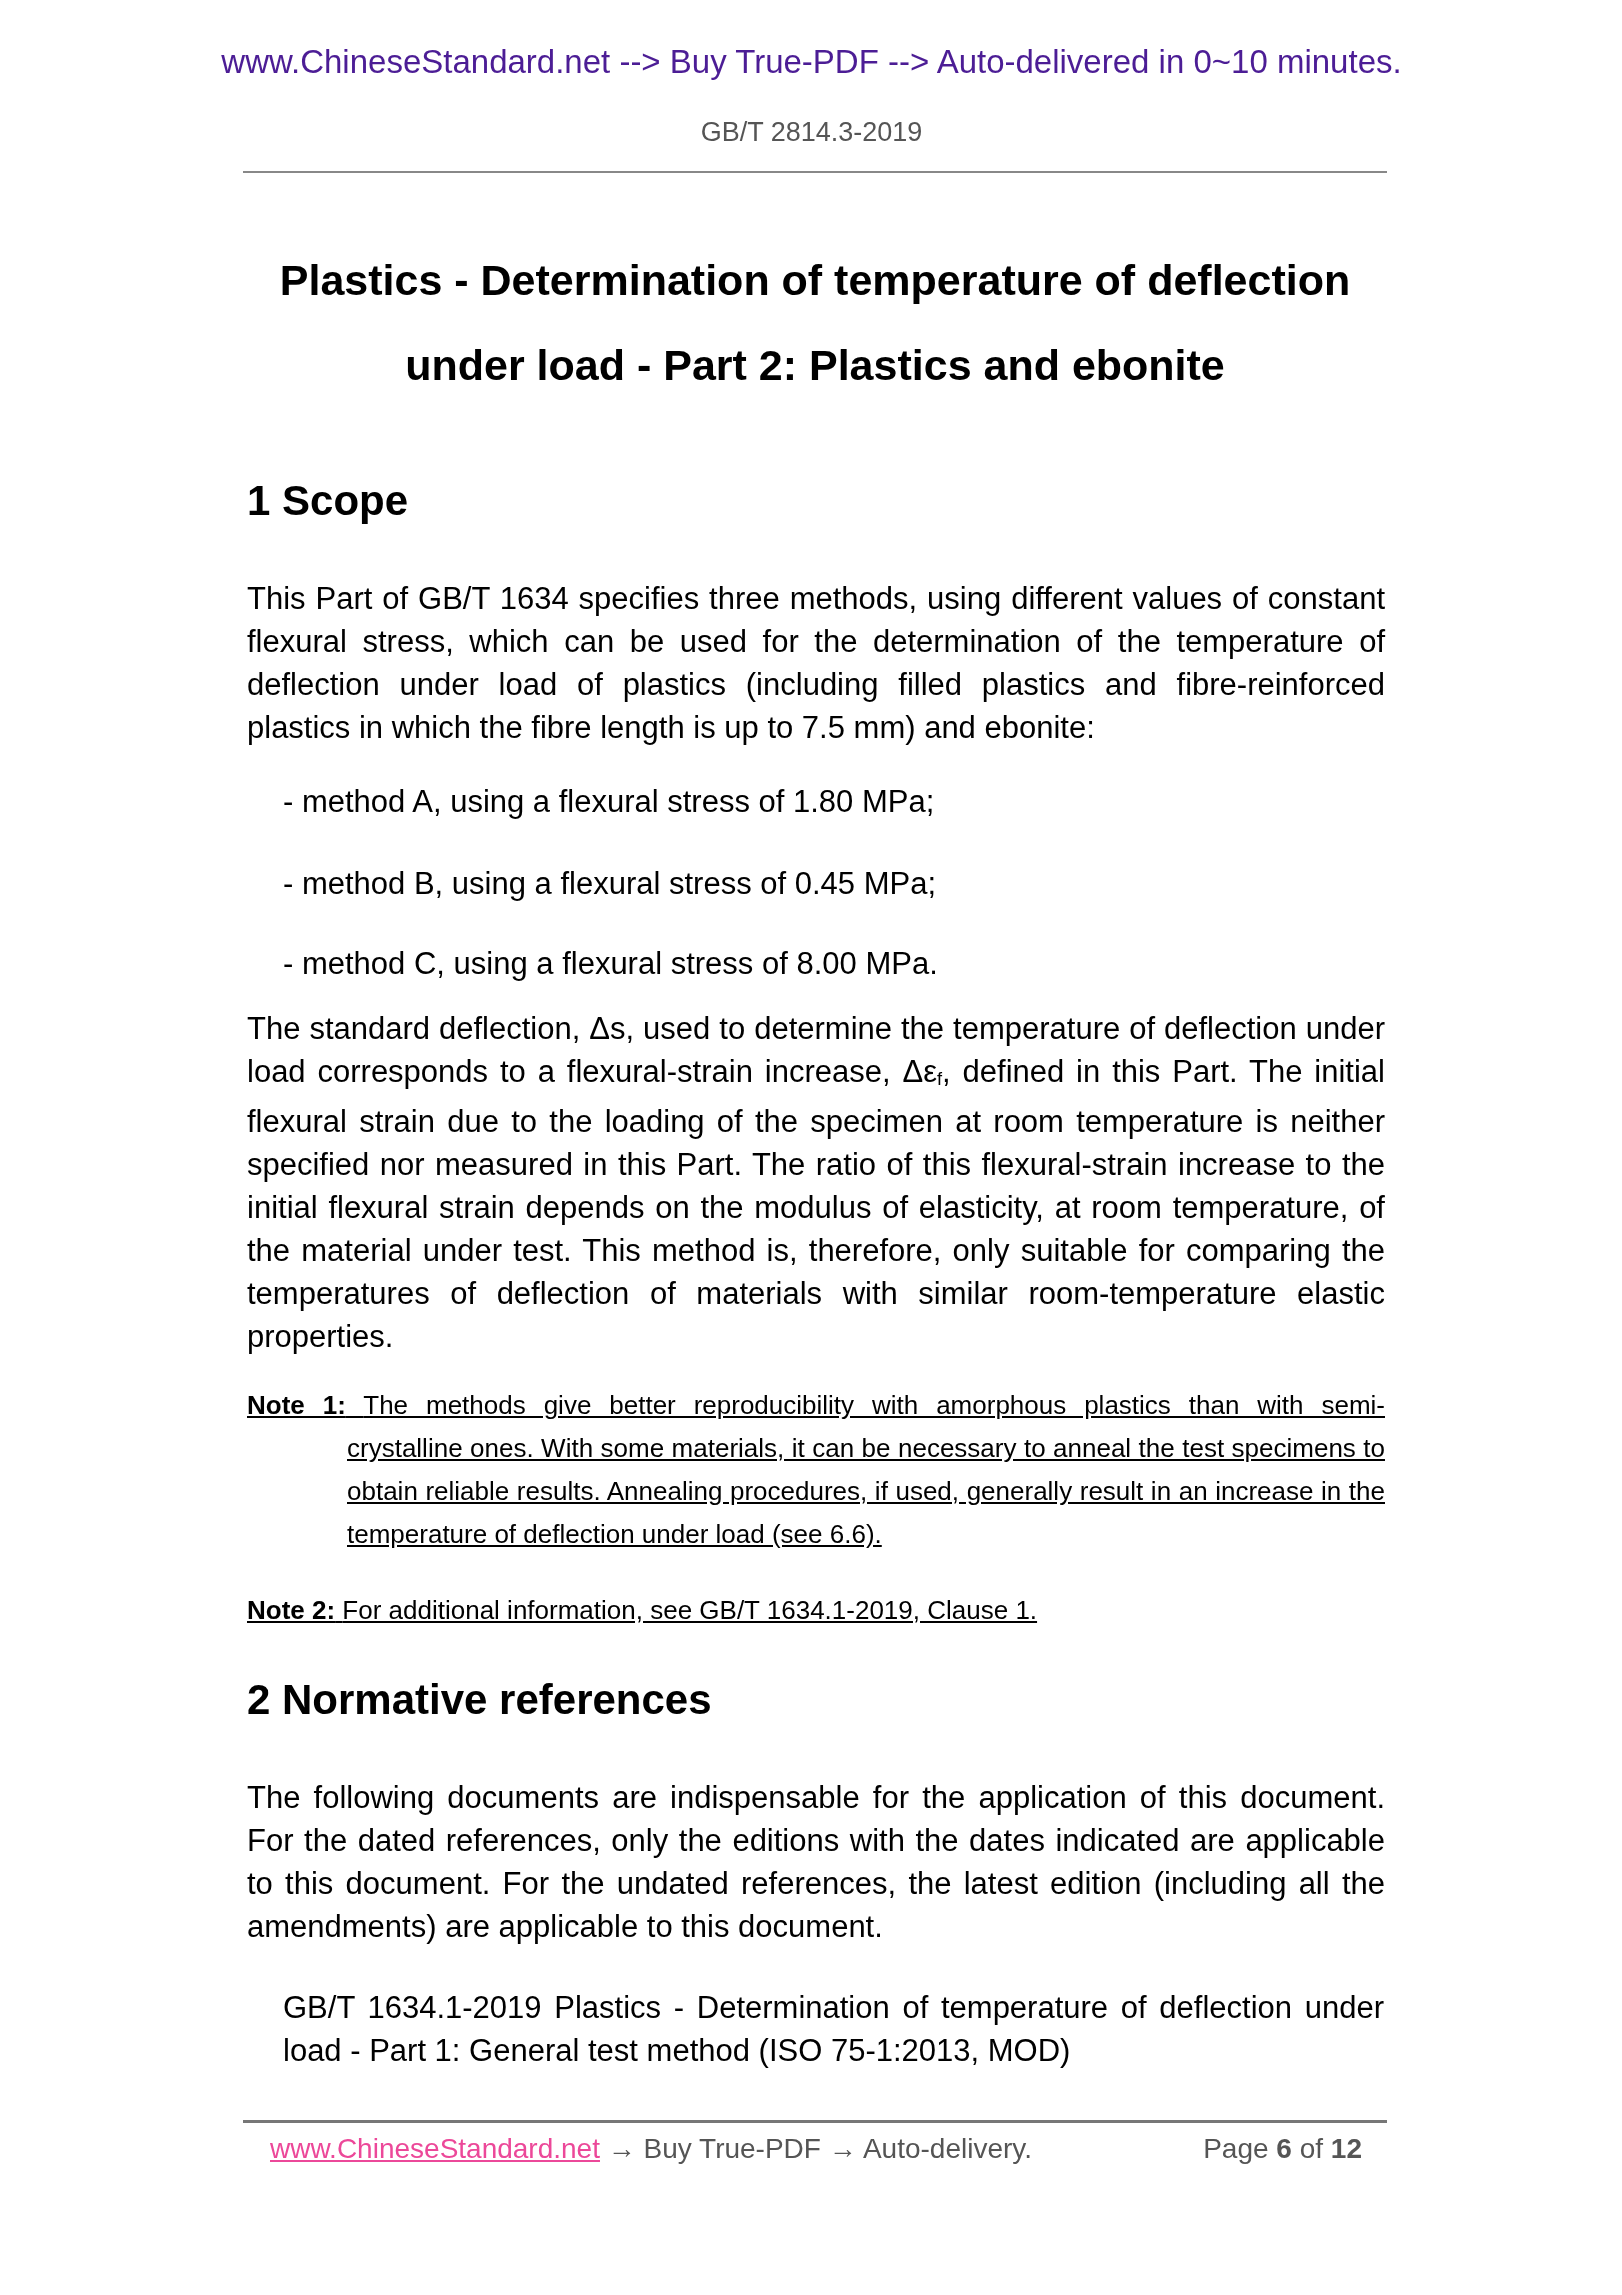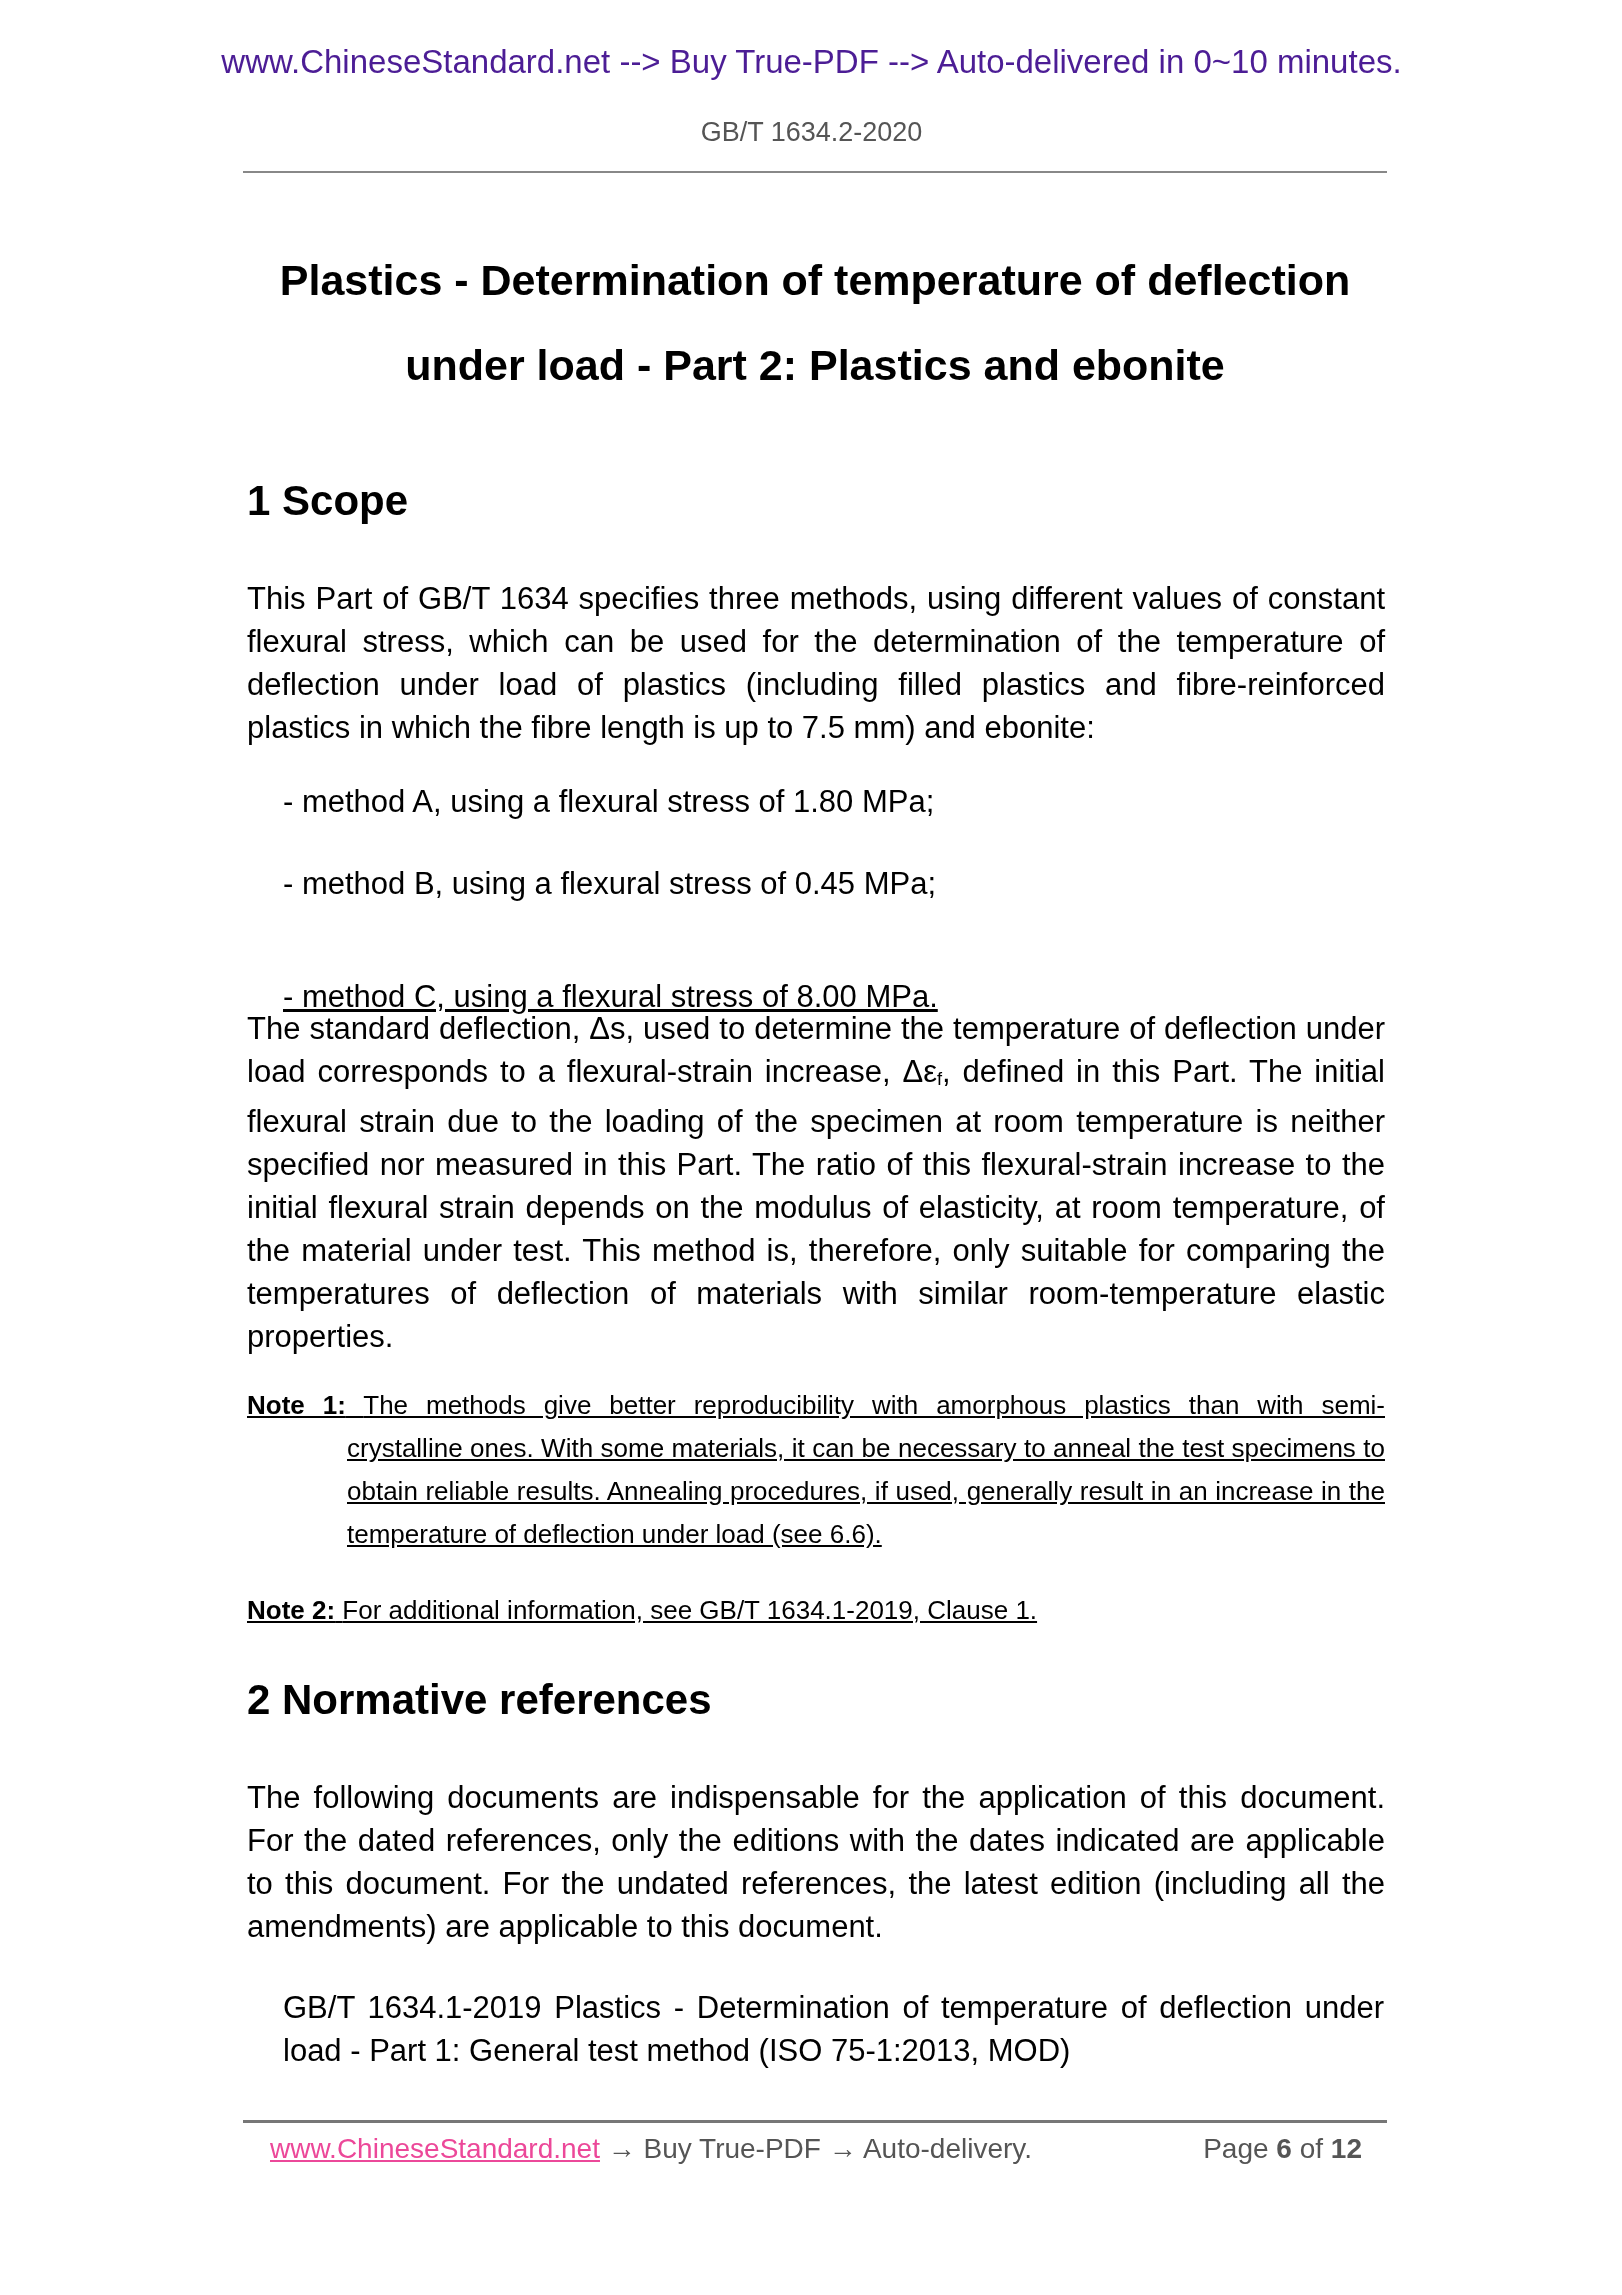--- a/index.html
+++ b/index.html
@@ -48,35 +48,35 @@
       display: flex; width: 1092px; justify-content: space-between;
     }
     .footer a { color: #ec4899; text-decoration: underline; }
     .footer .page b { font-weight: bold; }
     sub.sm { font-size: 18.3px; vertical-align: -3.3px; }
   </style>
 </head>
 <body>
 
 <div class="top-banner">www.ChineseStandard.net --&gt; Buy True-PDF --&gt; Auto-delivered in 0~10 minutes.</div>
-<div class="doc-code">GB/T 1634.2-2020</div>
+<div class="doc-code">GB/T 2814.3-2019</div>
 <div class="header-rule"></div>
 
 <div class="title">
   <div>Plastics - Determination of temperature of deflection</div>
   <div>under load - Part 2: Plastics and ebonite</div>
 </div>
 
 <div class="h1" style="top:477px;">1 Scope</div>
 
 <div class="para" style="top:577px;">This Part of GB/T 1634 specifies three methods, using different values of constant flexural stress, which can be used for the determination of the temperature of deflection under load of plastics (including filled plastics and fibre-reinforced plastics in which the fibre length is up to 7.5 mm) and ebonite:</div>
 
 <div class="bullet" style="top:780px;">- method A, using a flexural stress of 1.80 MPa;</div>
 <div class="bullet" style="top:862px;">- method B, using a flexural stress of 0.45 MPa;</div>
-<div class="bullet" style="top:975px;text-decoration:underline;">- method C, using a flexural stress of 8.00 MPa.</div>
+<div class="bullet" style="top:942px;">- method C, using a flexural stress of 8.00 MPa.</div>
 
 <div class="para" style="top:1007px;"><span>The standard deflection, Δs, used to determine the temperature of deflection under load corresponds to a flexural-strain increase, Δε</span><sub class="sm">f</sub><span>, defined in this Part. The initial flexural strain due to the loading of the specimen at room temperature is neither specified nor measured in this Part. The ratio of this flexural-strain increase to the initial flexural strain depends on the modulus of elasticity, at room temperature, of the material under test. This method is, therefore, only suitable for comparing the temperatures of deflection of materials with similar room-temperature elastic properties.</span></div>
 
 <div class="note" style="top:1384px;">
   <div class="note-first"><span class="label">Note 1:</span> <span>The methods give better reproducibility with amorphous plastics than with semi-</span></div>
   <span class="note-body-indent">crystalline ones. With some materials, it can be necessary to anneal the test specimens to obtain reliable results. Annealing procedures, if used, generally result in an increase in the temperature of deflection under load (see 6.6).</span>
 </div>
 
 <div class="note" style="top:1589px;"><span class="label">Note 2:</span> <span>For additional information, see GB/T 1634.1-2019, Clause 1.</span></div>
 

